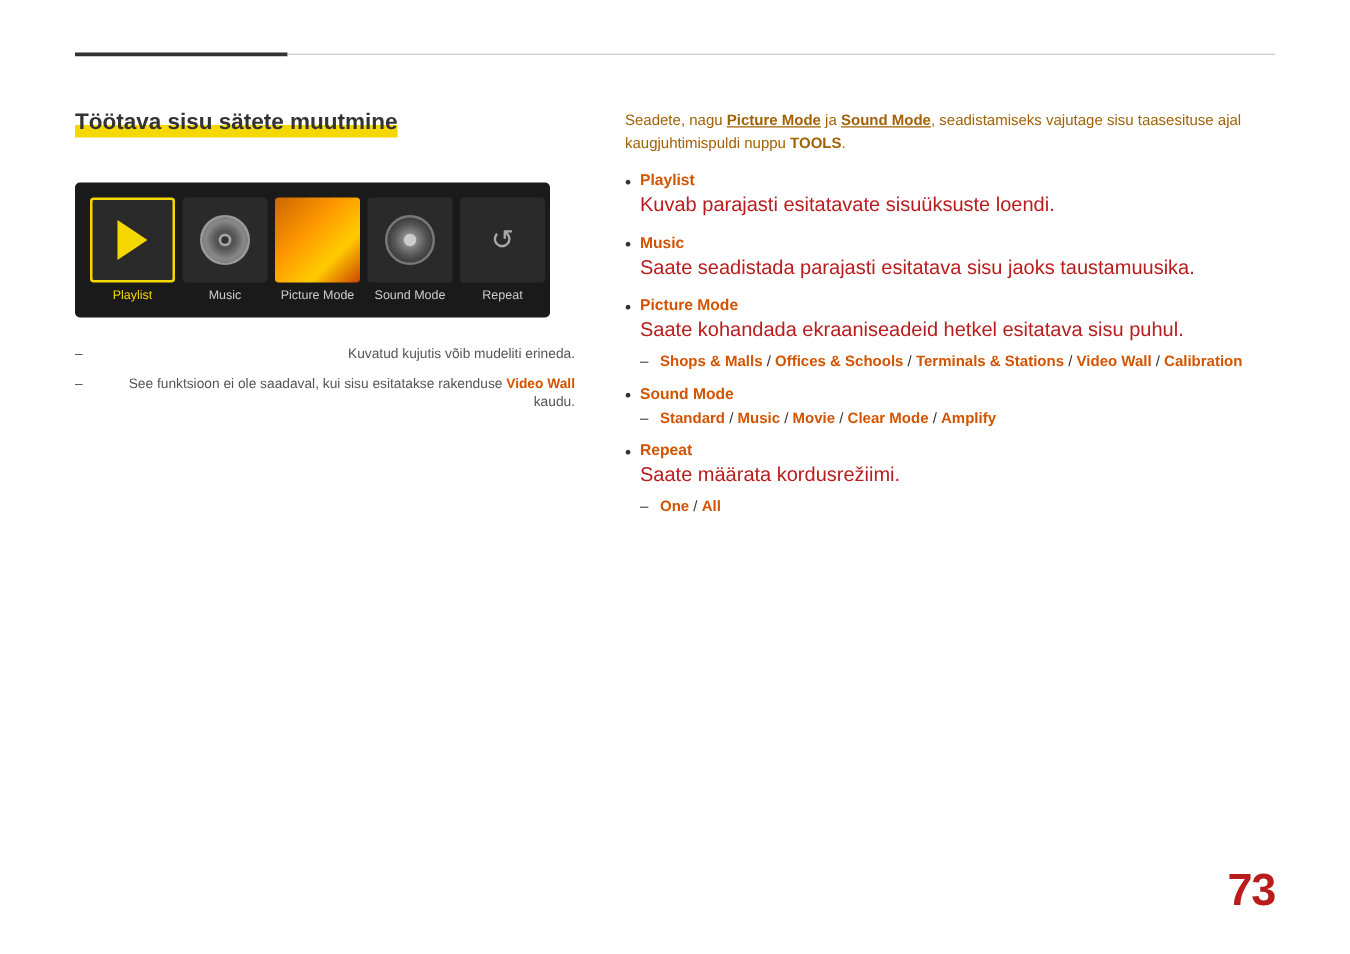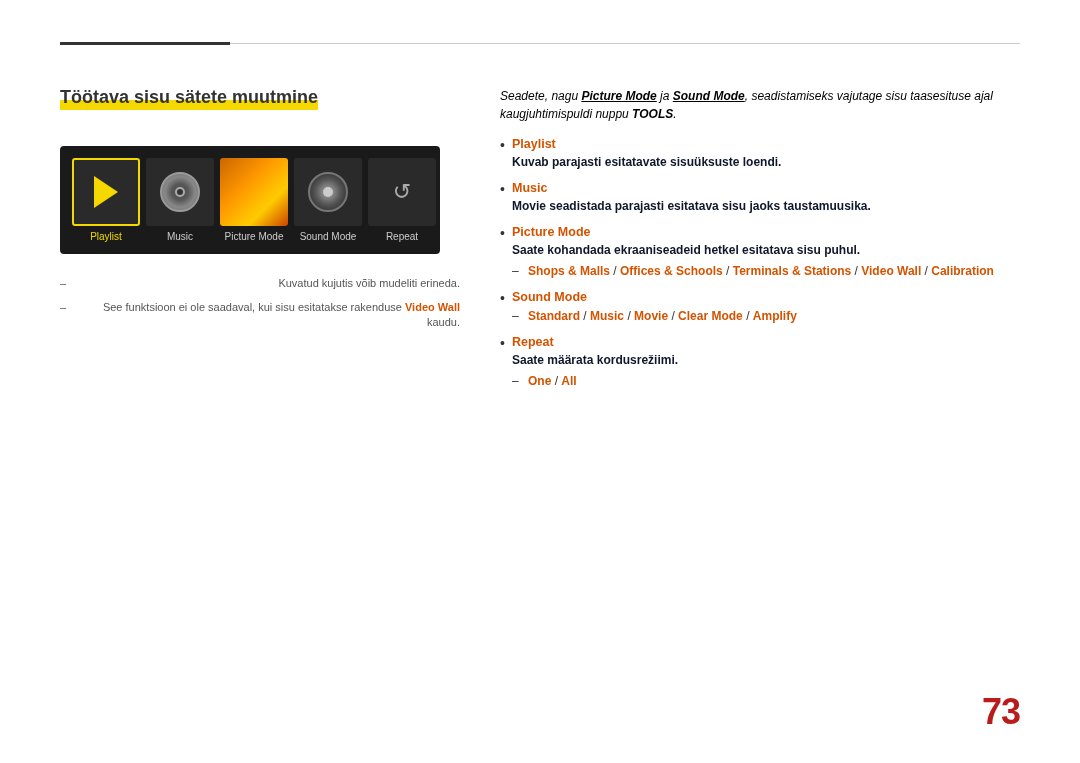--- a/index.html
+++ b/index.html
@@ -209,24 +209,23 @@
     }
 
     
     .right-column {
       flex: 1;
       padding-top: 2px;
     }
 
     .intro-text {
       font-size: 12px;
-      color: #000000;
+      color: #a16207;
       line-height: 1.5;
       margin-bottom: 14px;
-      font-style: italic;
     }
 
     .intro-text .bold-highlight {
       font-weight: bold;
       text-decoration: underline;
     }
 
     .intro-text .tools-bold {
       font-weight: bold;
     }
@@ -252,25 +251,24 @@
       line-height: 1.2;
     }
 
     .bullet-term {
       color: #d35400;
       font-weight: bold;
       font-size: 12.5px;
     }
 
     .bullet-desc {
-      font-size: 12px;
-      color: #0f172a;
+      font-size: 16px;
+      color: #b91c1c;
       line-height: 1.5;
       margin-top: 2px;
-      font-weight: bold;
     }
 
     .sub-list {
       list-style: none;
       padding: 0;
       margin-top: 3px;
     }
 
     .sub-list li {
       padding-left: 16px;
@@ -382,21 +380,21 @@
 
       <ul class="bullet-list">
 
         <li>
           <div class="bullet-term">Playlist</div>
           <div class="bullet-desc">Kuvab parajasti esitatavate sisuüksuste loendi.</div>
         </li>
 
         <li>
           <div class="bullet-term">Music</div>
-          <div class="bullet-desc">Movie seadistada parajasti esitatava sisu jaoks taustamuusika.</div>
+          <div class="bullet-desc">Saate seadistada parajasti esitatava sisu jaoks taustamuusika.</div>
         </li>
 
         <li>
           <div class="bullet-term">Picture Mode</div>
           <div class="bullet-desc">Saate kohandada ekraaniseadeid hetkel esitatava sisu puhul.</div>
           <ul class="sub-list">
             <li>
               <span class="orange-link">Shops &amp; Malls</span>
               <span> / </span>
               <span class="orange-link">Offices &amp; Schools</span>

